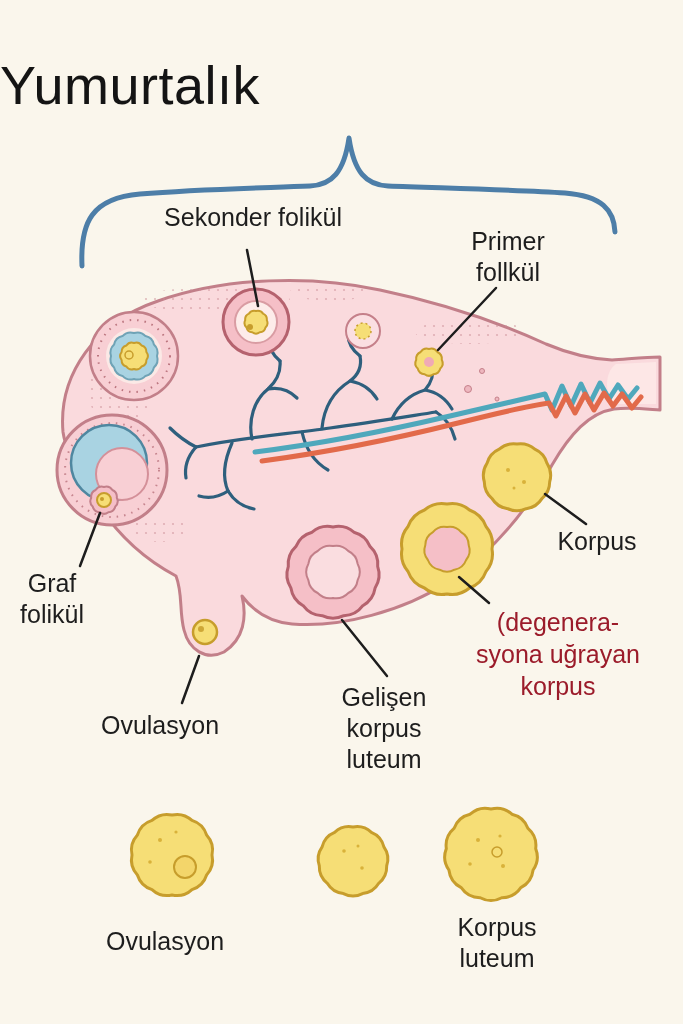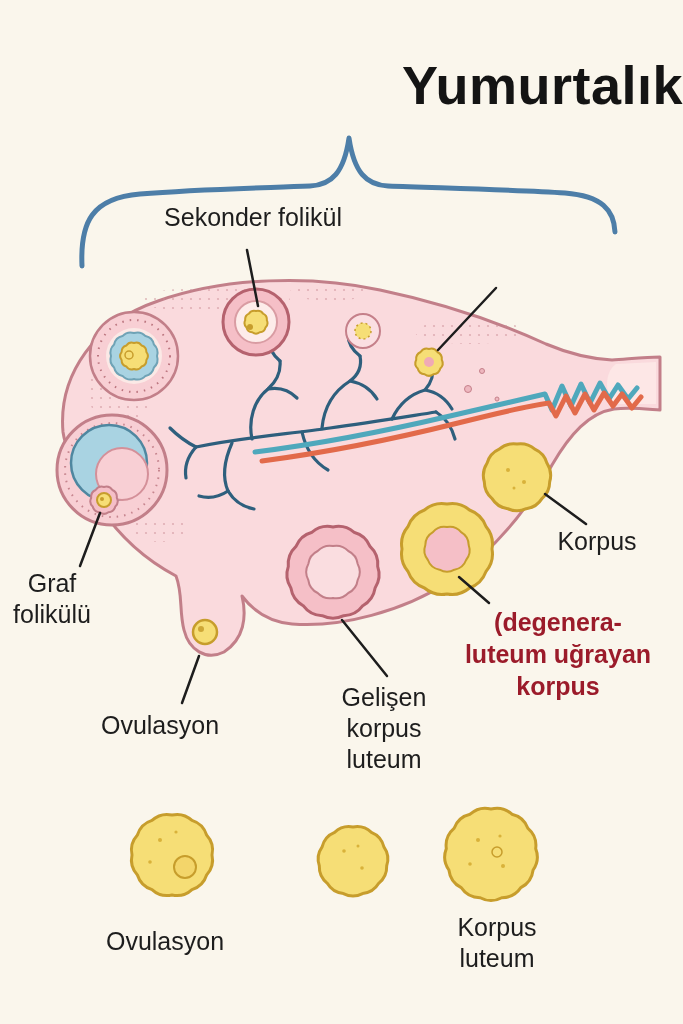--- a/index.html
+++ b/index.html
@@ -1,24 +1,24 @@
 <!DOCTYPE html>
 <html style="--background: #faf6ec; --title_text: #141414; --label_text: #1d1d1d; --red_label: #9b1b2a; --brace: #4d7ea8; --ovary_fill: #fadadd; --ovary_outline: #c27f89; --follicle_pink: #f5bfc7; --pink_outline_dark: #b5626e; --inner_pink_light: #fadde0; --follicle_yellow: #f6de76; --yellow_outline: #c79d2c; --antrum_blue: #a9d3e2; --vessel_blue: #2e5f7d; --vessel_teal: #4fa8bc; --vessel_orange: #e26a4a; --leader_line: #1d1d1d;"><head>
 <meta charset="utf-8">
 <style>
   html,body{margin:0;padding:0}
   .page{position:relative;width:683px;height:1024px;background:var(--background,#faf6ec);
         font-family:"Liberation Sans",sans-serif;overflow:hidden}
-  .title{position:absolute;top:54px;left:0;width:100%;text-align:right;
-         font-size:54px;font-weight:700;color:var(--title_text,#141414);letter-spacing:.5px}
+  .title{position:absolute;top:54px;left:0;width:100%;text-align:left;
+         font-size:54px;font-weight:400;color:var(--title_text,#141414);letter-spacing:.5px}
   svg.art{position:absolute;left:0;top:0}
   .label{position:absolute;transform:translateX(-50%);text-align:center;
          font-size:25px;font-weight:500;line-height:31px;color:var(--label_text,#1d1d1d);
          white-space:nowrap}
-  .label.red{color:var(--red_label,#9b1b2a);font-weight:700;line-height:32px}
+  .label.red{color:var(--red_label,#9b1b2a);font-weight:400;line-height:32px}
 </style>
 </head>
 <body>
 
 <div class="page">
 
   <div class="title">Yumurtalık</div>
 
   <svg class="art" width="683" height="1024" viewBox="0 0 683 1024">
 
@@ -171,43 +171,47 @@
       <path d="M 342 620 L 387 676"></path>
       <path d="M 545 494 L 586 524"></path>
       <path d="M 459 577 L 489 603"></path>
     </g>
   </svg>
 
   <div class="label" style="left:253px;top:202px">
     <div>Sekonder folikül</div>
   </div>
 
+  <div class="label" style="left:508px;top:226px">
+    <div>Primer</div>
+    <div>follkül</div>
+  </div>
 
   <div class="label" style="left:52px;top:568px">
     <div>Graf</div>
-    <div>folikülü</div>
+    <div>folikül</div>
   </div>
 
   <div class="label" style="left:160px;top:710px">
     <div>Ovulasyon</div>
   </div>
 
   <div class="label" style="left:384px;top:682px">
     <div>Gelişen</div>
     <div>korpus</div>
     <div>luteum</div>
   </div>
 
   <div class="label" style="left:597px;top:526px">
     <div>Korpus</div>
   </div>
 
   <div class="label red" style="left:558px;top:606px">
     <div>(degenera-</div>
-    <div>luteum uğrayan</div>
+    <div>syona uğrayan</div>
     <div>korpus</div>
   </div>
 
   <div class="label" style="left:165px;top:926px">
     <div>Ovulasyon</div>
   </div>
 
   <div class="label" style="left:497px;top:912px">
     <div>Korpus</div>
     <div>luteum</div>

